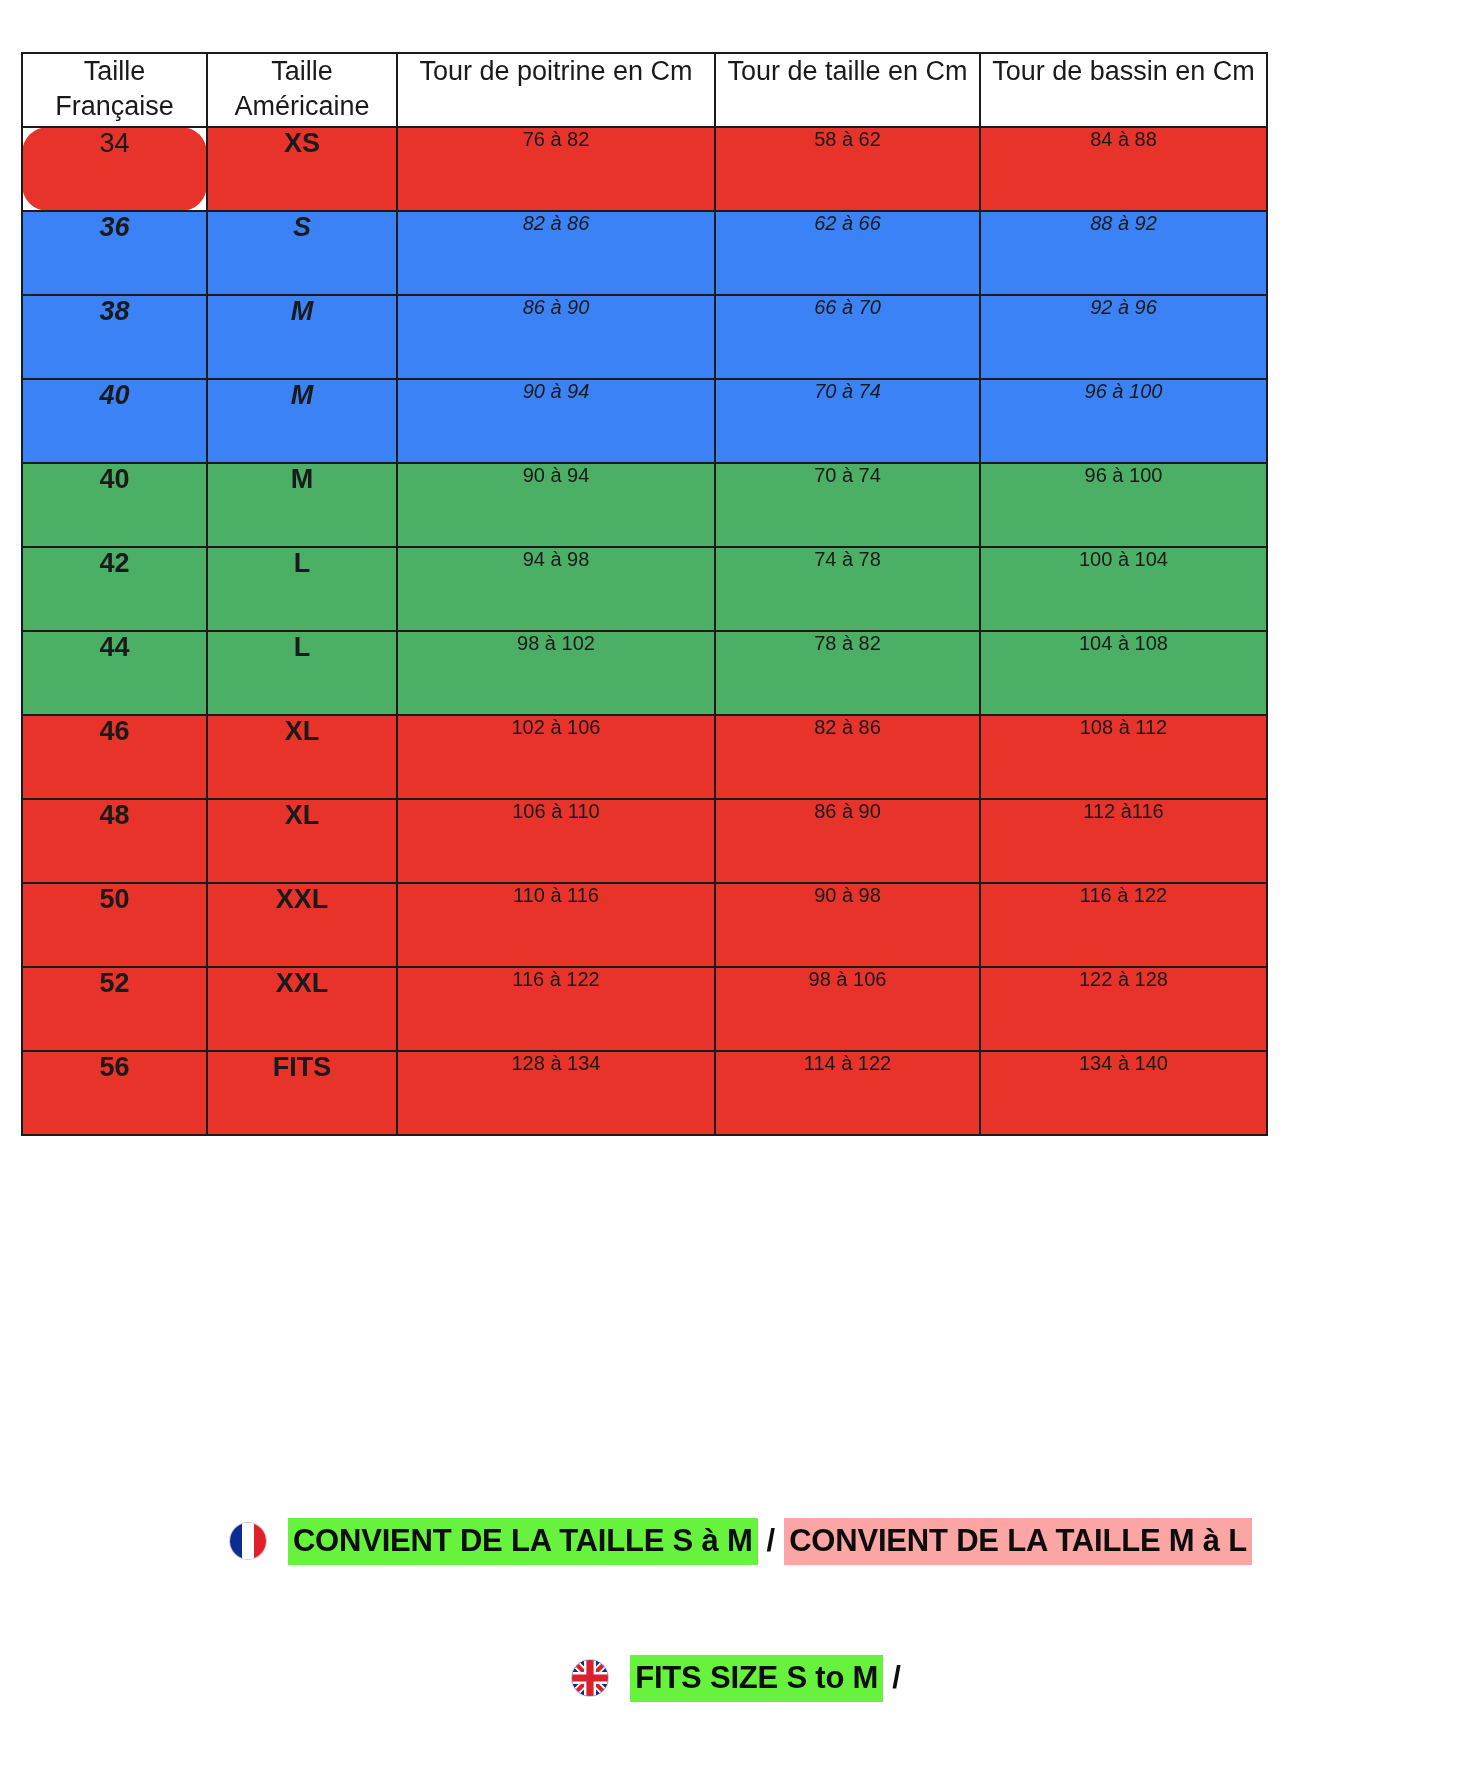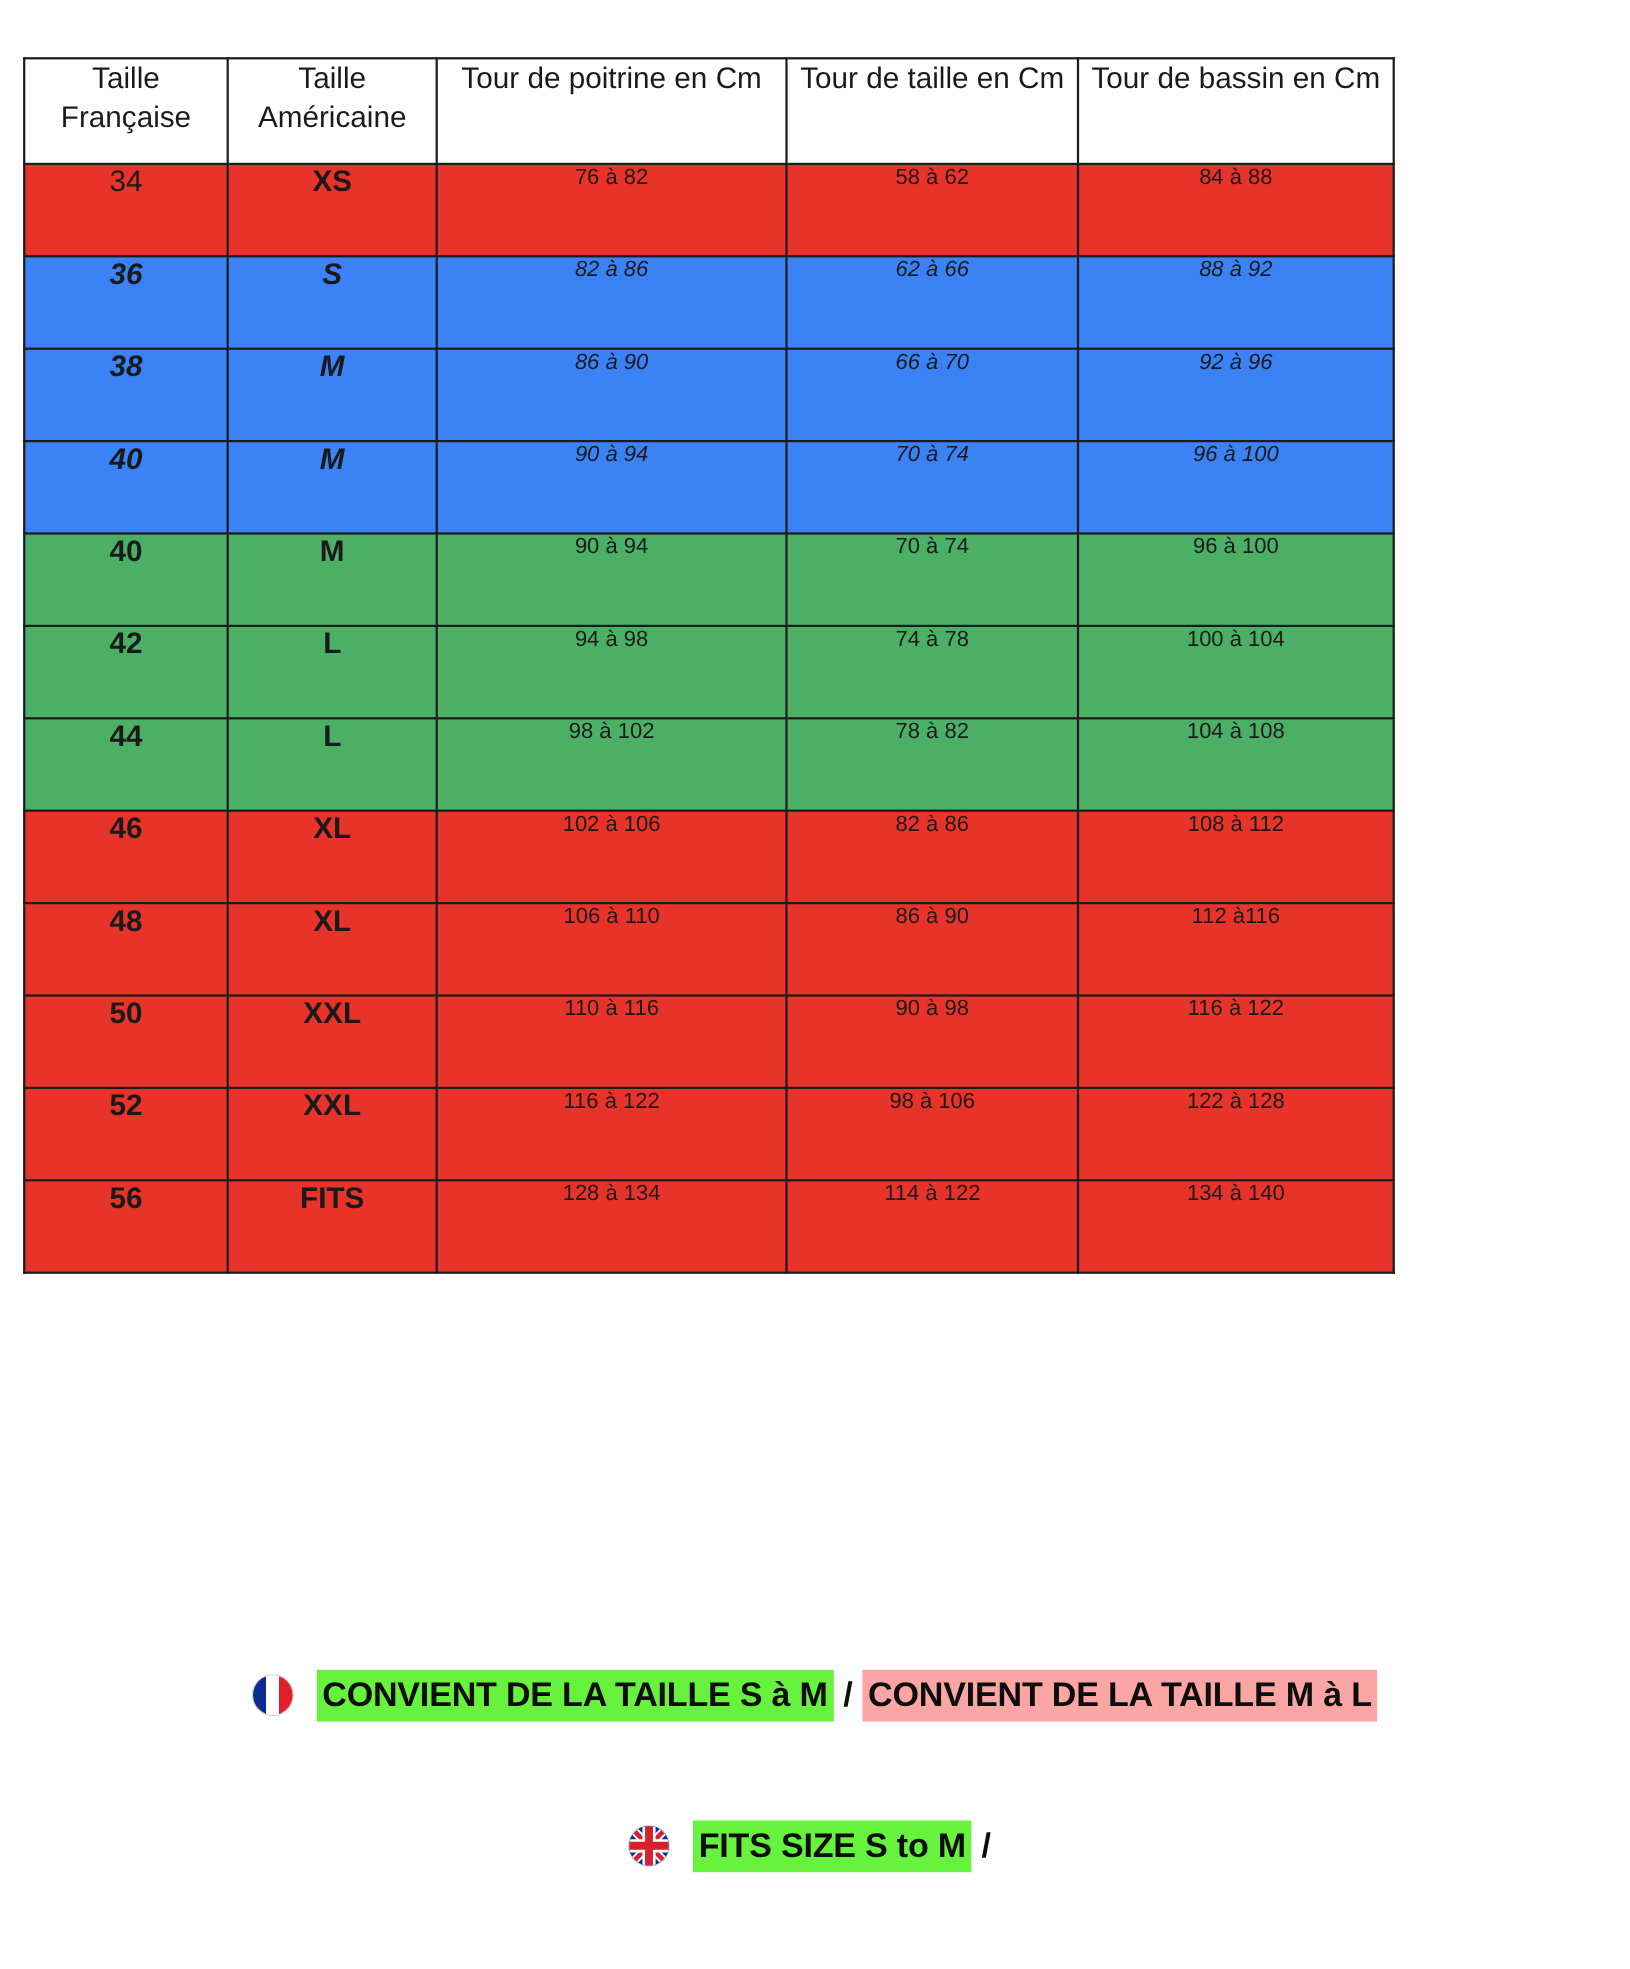--- a/index.html
+++ b/index.html
@@ -50,21 +50,21 @@
     vertical-align: top;
     padding: 0;
   }
 
   thead th {
     background: #ffffff;
     font-weight: normal;
     font-size: 27px;
     line-height: 1.28;
     padding: 13px 8px 14px 8px;
-    height: 96px;
+    height: 74px;
     box-sizing: border-box;
     color: #1a1a1a;
   }
 
   tbody td {
     height: 84px;
     box-sizing: border-box;
     font-size: 27px;
     font-weight: bold;
     padding-top: 6px;
@@ -80,20 +80,21 @@
   
   tr.red    td { background: #e8332a; }
   tr.green  td { background: #3b82f6; font-style: italic; }
   tr.dgreen td { background: #4caf66; }
 
   
   td.left-align {
     text-align: left;
     padding-left: 8px;
     font-weight: normal;
+    border-radius: 26px;
   }
 
   
   .legend {
     position: absolute;
     left: 0;
     width: 1482px;
   }
   .legend.fr { top: 1518px; }
   .legend.en { top: 1655px; }

